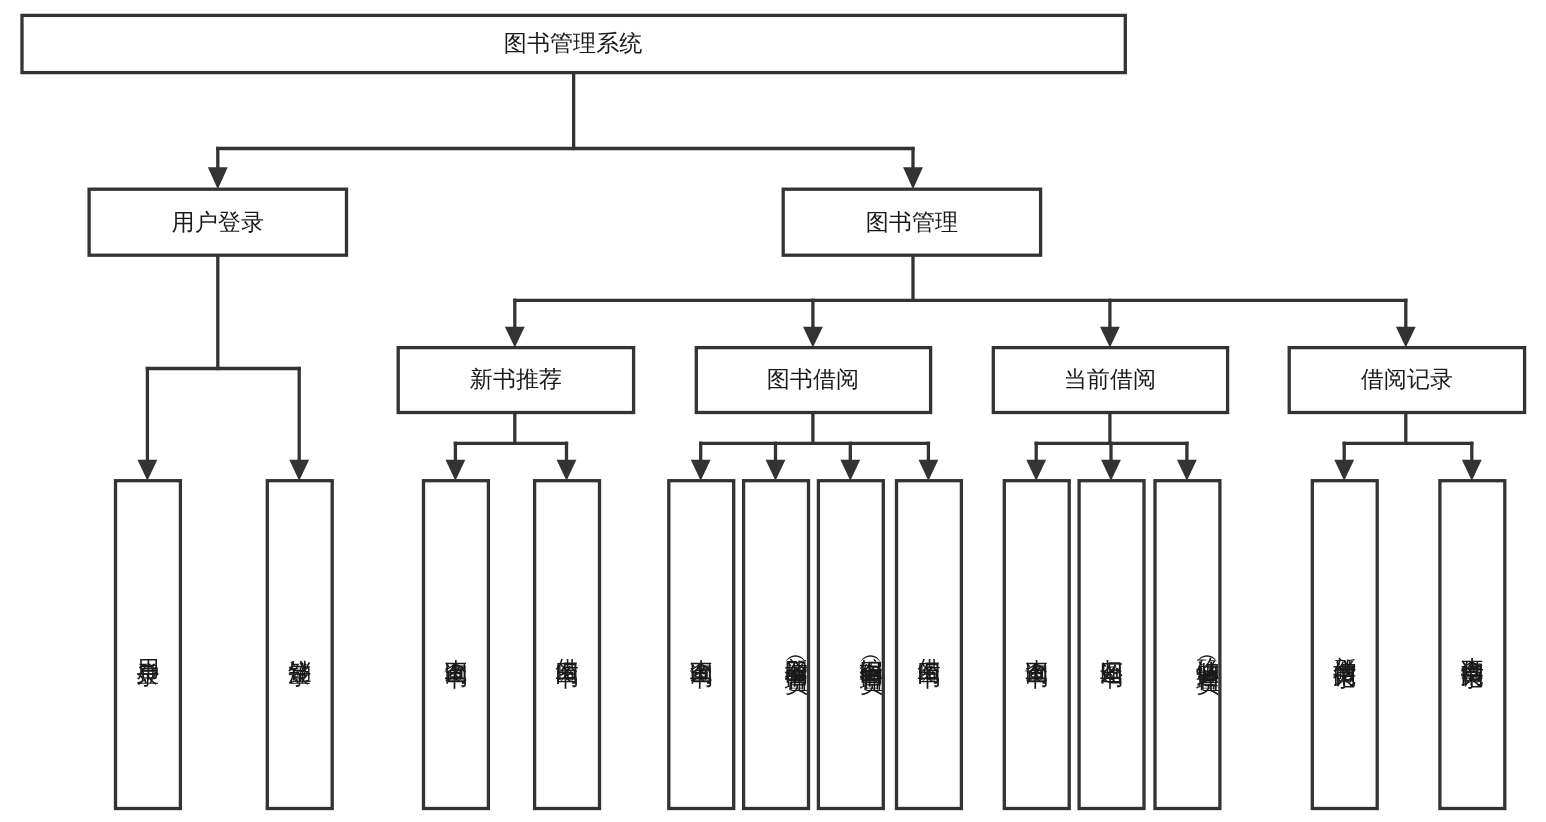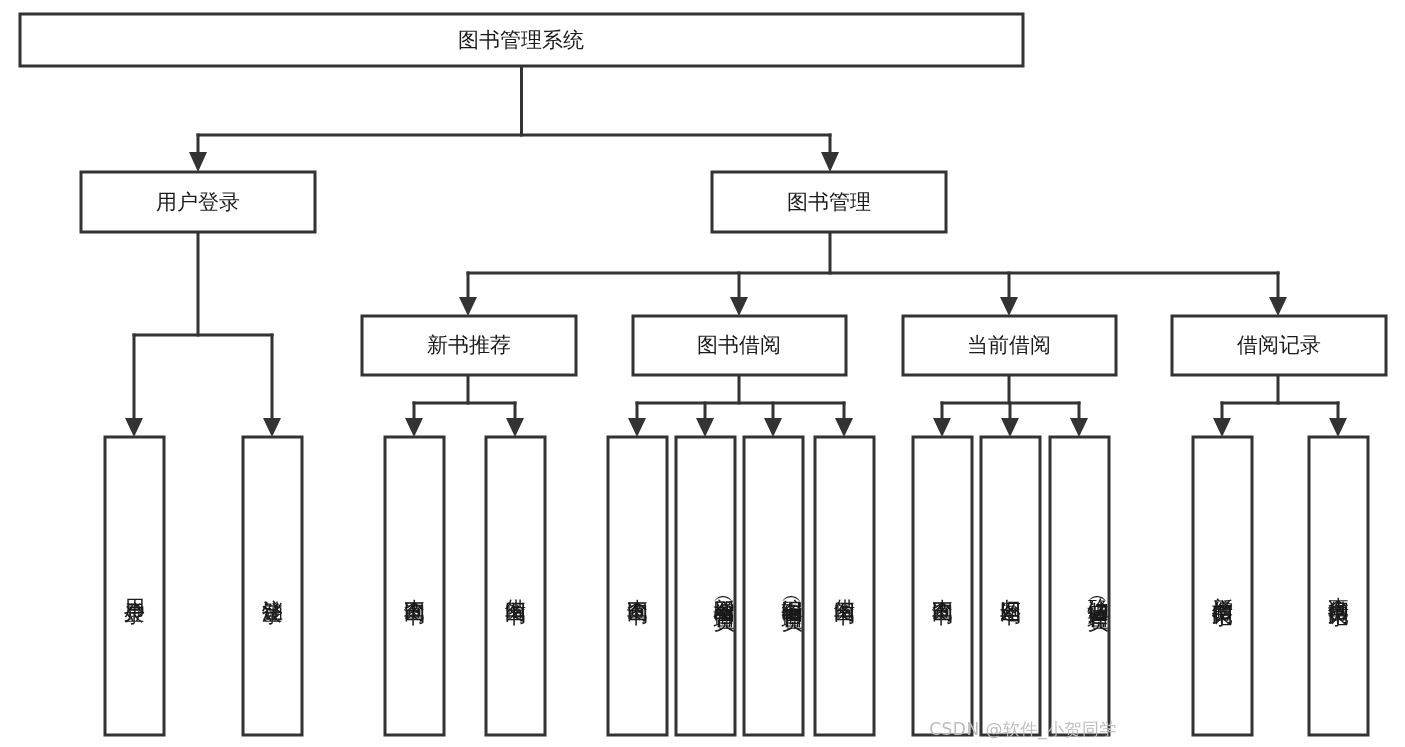--- a/index.html
+++ b/index.html
@@ -207,14 +207,13 @@
   <div class="vlabel" style="left:744px; top:437px; width:59px; height:298px; align-items:flex-start; padding-top:8px; box-sizing:border-box;">编辑图书（管理员）</div>
   <div class="vlabel" style="left:815px; top:437px; width:59px; height:298px;">借阅图书</div>
 
   <div class="vlabel" style="left:913px; top:437px; width:59px; height:298px;">查询图书</div>
   <div class="vlabel" style="left:981px; top:437px; width:59px; height:298px;">归还图书</div>
   <div class="vlabel" style="left:1050px; top:437px; width:59px; height:298px; align-items:flex-start; padding-top:8px; box-sizing:border-box;">确认归还（管理员）</div>
 
   <div class="vlabel" style="left:1193px; top:437px; width:59px; height:298px;">新增借阅记录</div>
   <div class="vlabel" style="left:1309px; top:437px; width:59px; height:298px;">查询借阅记录</div>
 
-  <div class="watermark">CSDN @软件_小贺同学</div>
 </div>
 
 </body></html>

